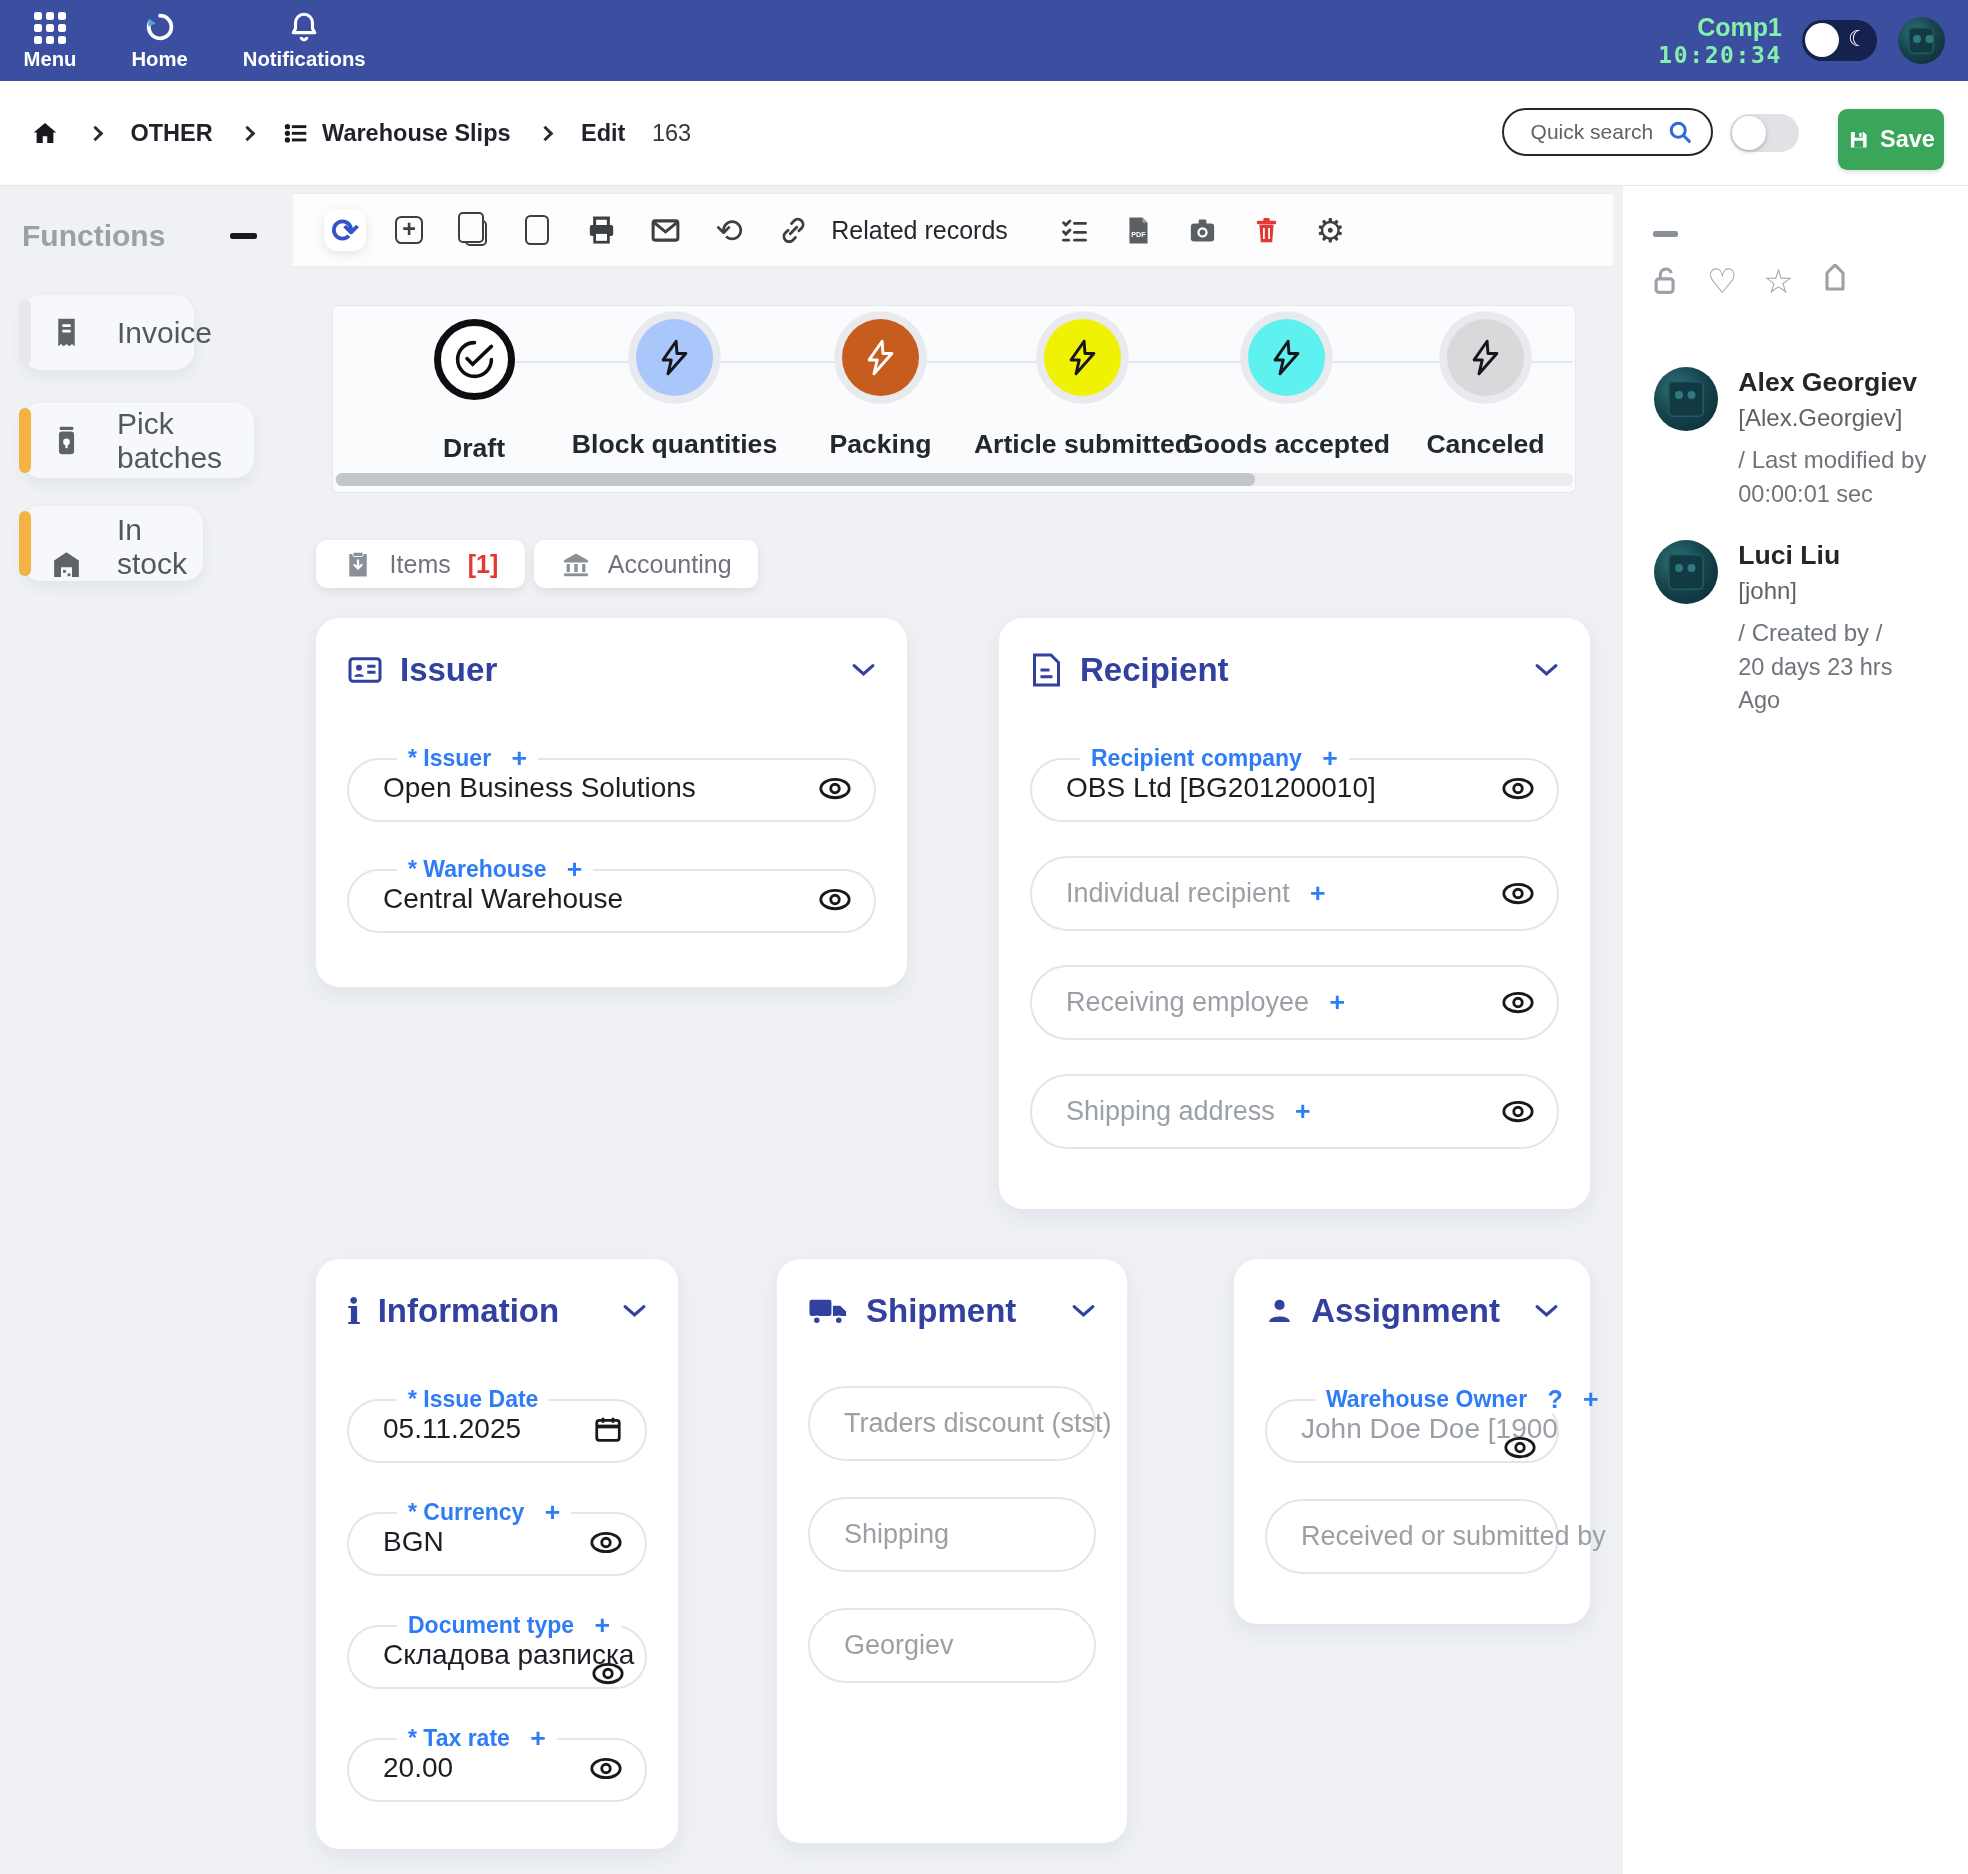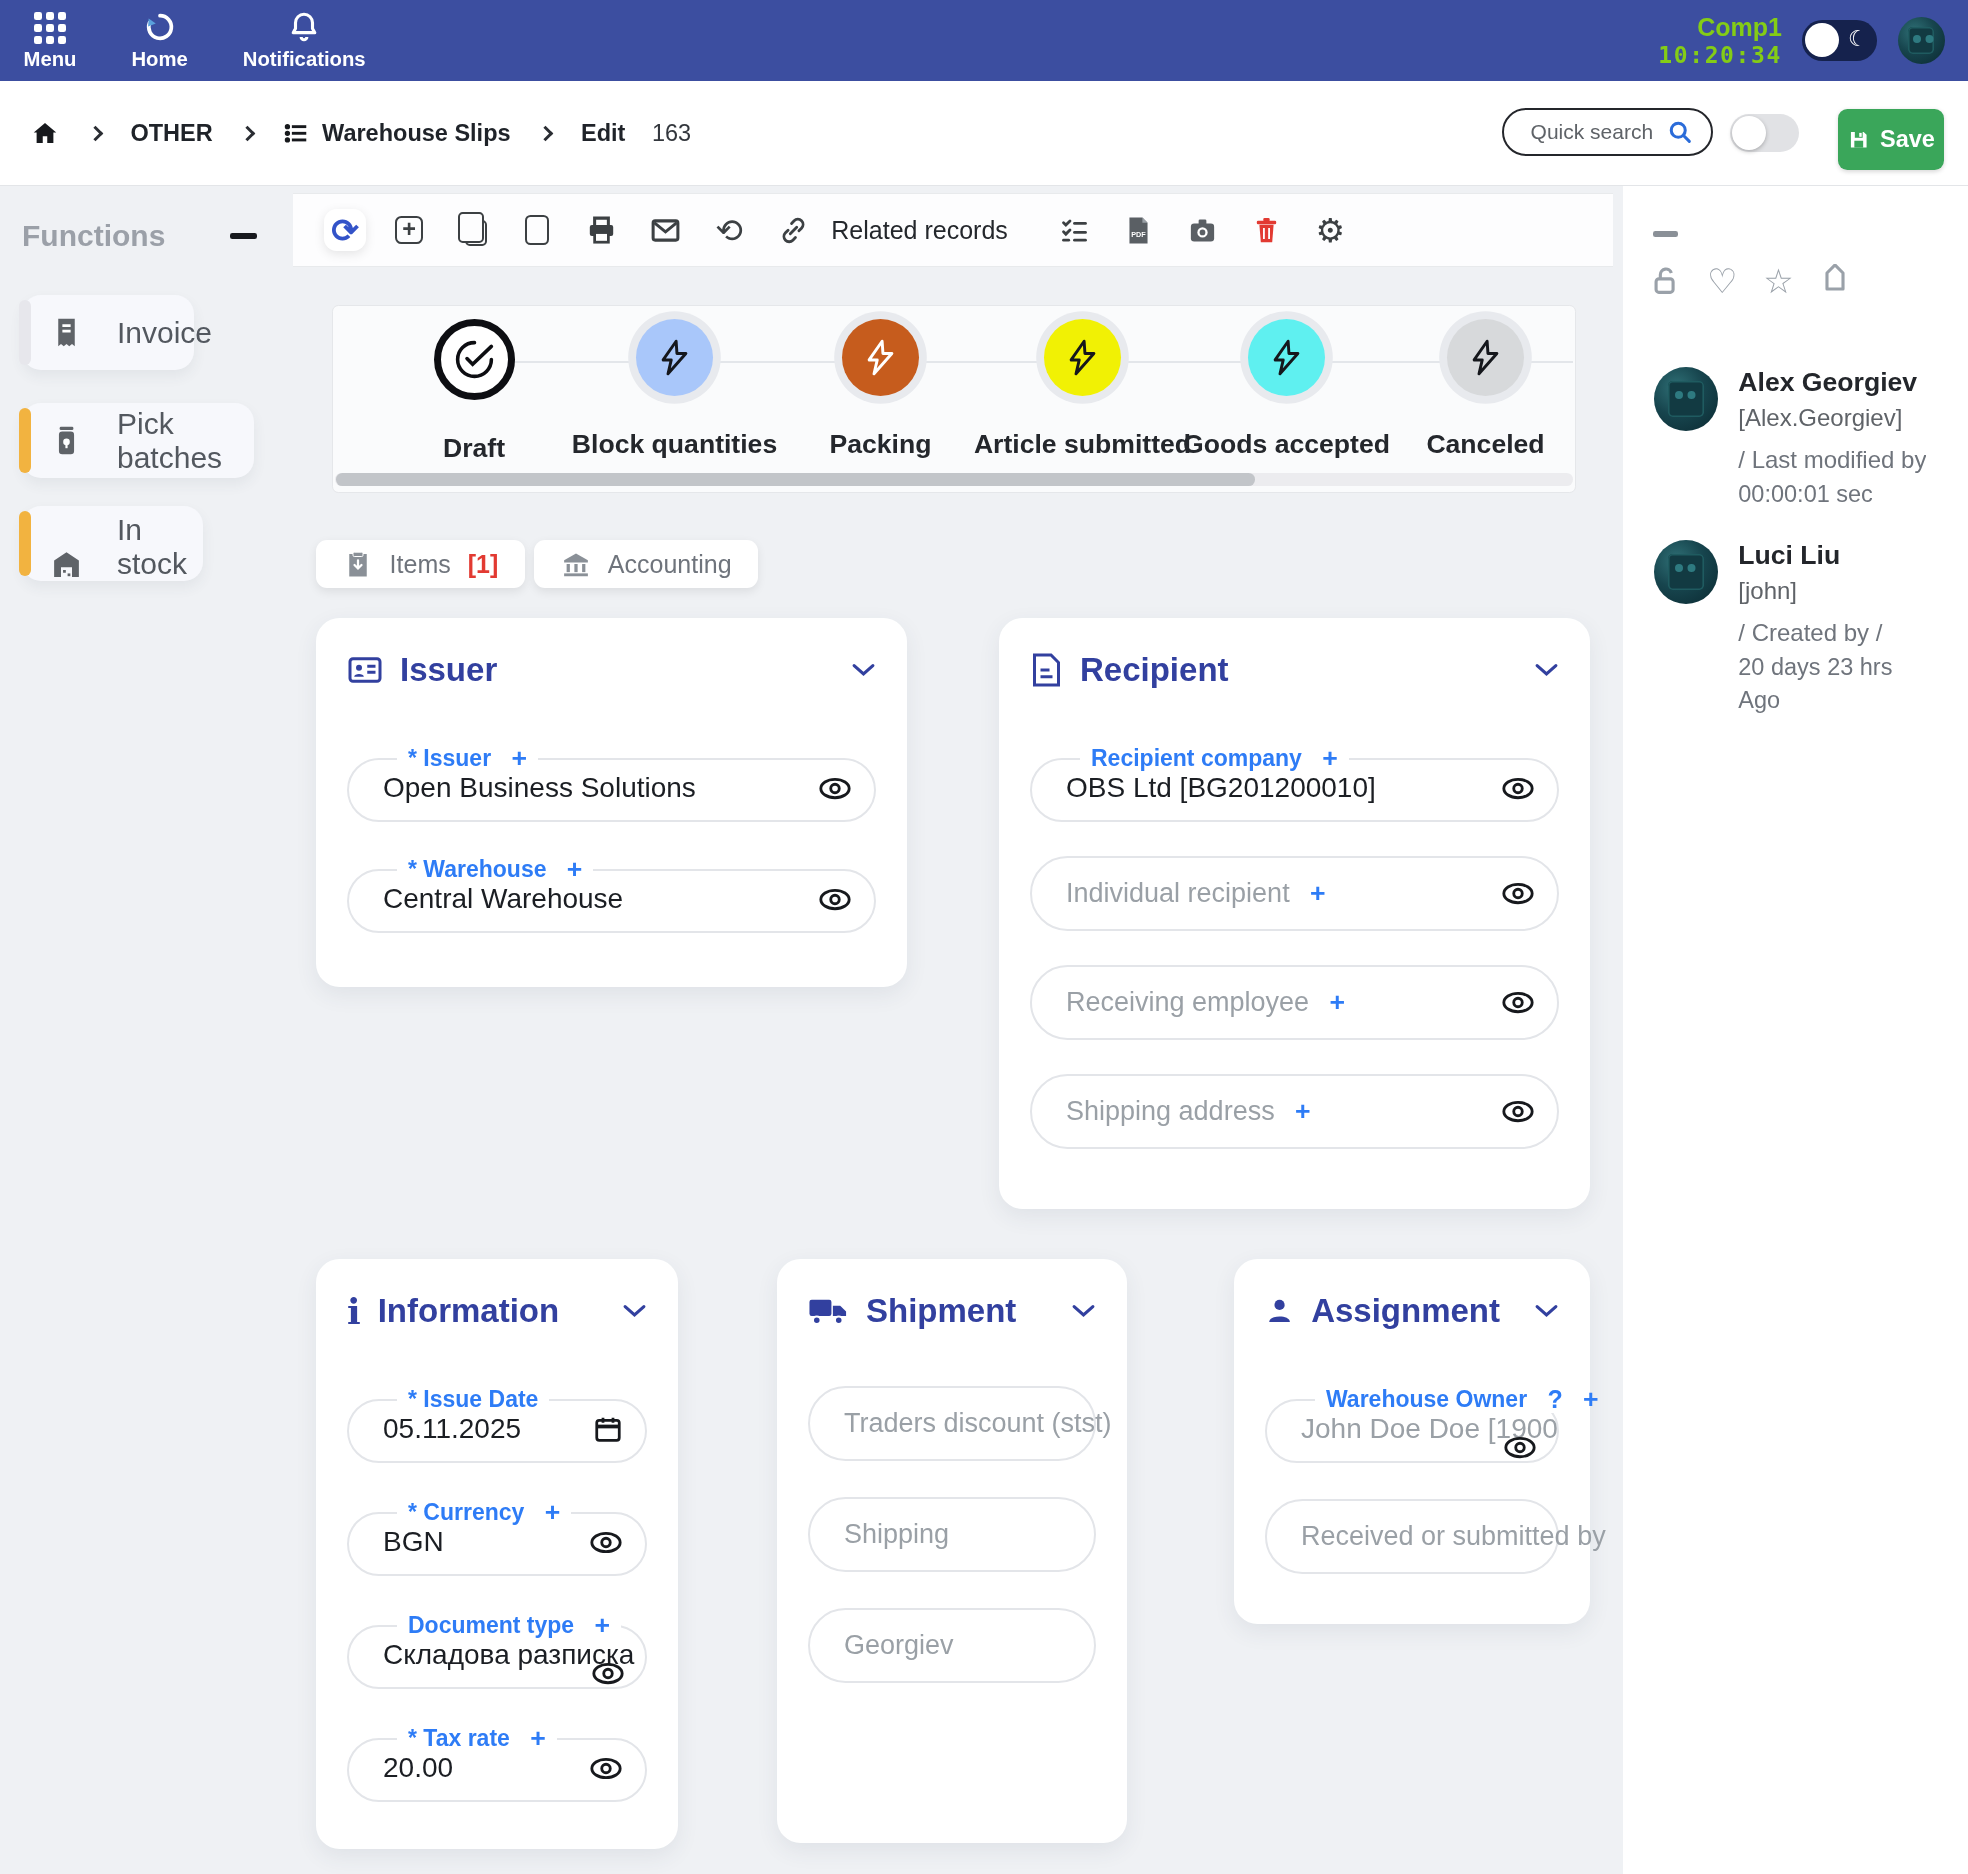--- a/index.html
+++ b/index.html
@@ -9,21 +9,21 @@
 
   
   .topbar{position:absolute;left:0;top:0;width:1968px;height:81px;background:#3c4ea0;
           display:flex;align-items:center;}
   .topnav{display:flex;align-items:flex-end;gap:55px;padding-left:23.5px;}
   .nav-item{display:flex;flex-direction:column;align-items:center;gap:4.7px;color:#fff;cursor:pointer;}
   .nav-item .lbl{font-size:20.3px;font-weight:600;}
   .grid-icon{display:grid;grid-template-columns:repeat(3,7.8px);grid-gap:3.9px;}
   .grid-icon span{width:7.8px;height:7.8px;border-radius:2.3px;background:#fff;}
   .top-right{margin-left:auto;display:flex;align-items:center;gap:20.3px;padding-right:23.5px;}
-  .company{display:flex;flex-direction:column;align-items:flex-end;color:#84cc16;line-height:1.15;}
+  .company{display:flex;flex-direction:column;align-items:flex-end;color:#86efac;line-height:1.15;}
   .company .cname{font-size:25px;font-weight:700;}
   .company .ctime{font-family:"DejaVu Sans Mono",monospace;font-size:23px;font-weight:700;letter-spacing:1.6px;}
   .mode-toggle{width:75px;height:41px;border-radius:20.3px;background:#15224d;position:relative;cursor:pointer;}
   .mode-toggle .knob{position:absolute;left:3.1px;top:3.1px;width:34px;height:34px;border-radius:50%;background:#fff;}
   .mode-toggle .moon{position:absolute;right:9.4px;top:5.5px;color:#fff;font-size:22px;}
   .avatar{width:47px;height:47px;border-radius:50%;
           background:radial-gradient(circle at 35% 32%,#2f7076 0%,#17454e 45%,#0a2830 100%);
           position:relative;overflow:hidden;flex:0 0 auto;}
   .avatar::before{content:"";position:absolute;left:22%;top:22%;width:56%;height:56%;
           border-radius:4.7px;background:#123a42;box-shadow:inset 0 0 0 1.6px #1f5b60;}

